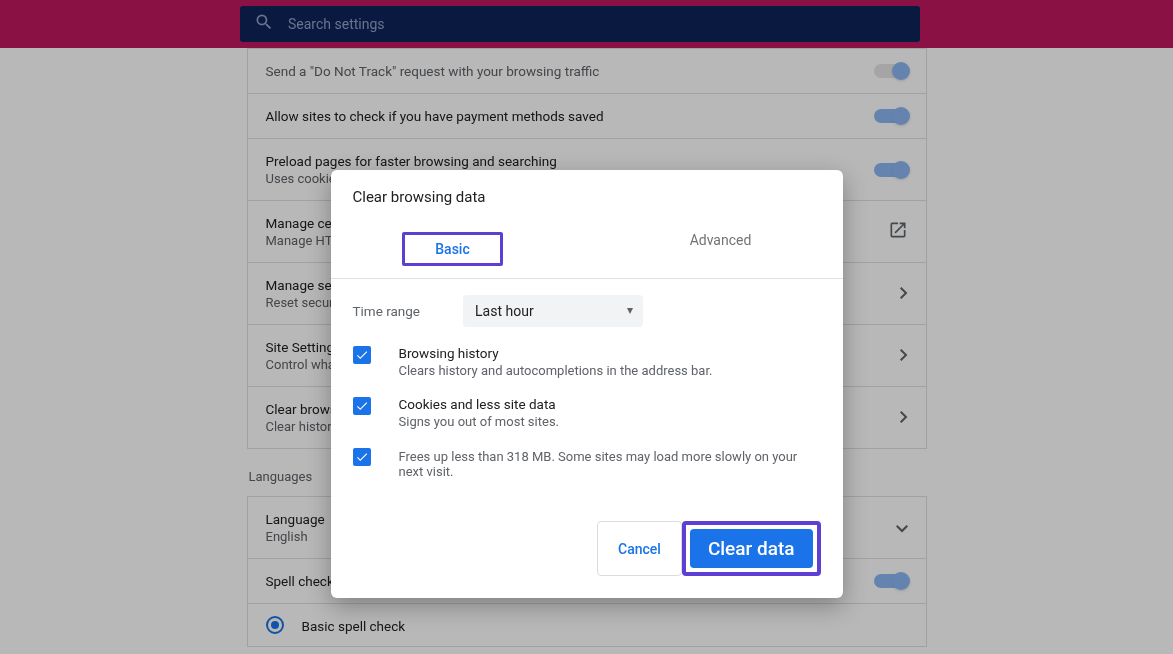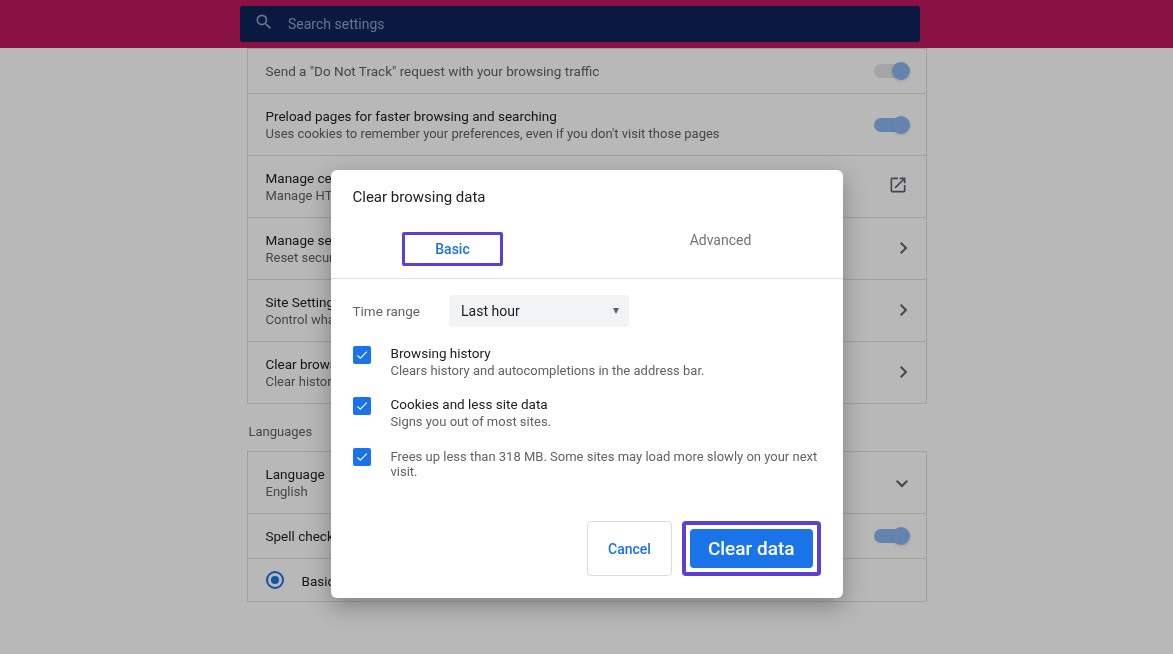--- a/index.html
+++ b/index.html
@@ -37,33 +37,33 @@
     .overlay { position: absolute; inset: 0; background: rgba(0,0,0,0.28); display: flex; justify-content: center; align-items: flex-start; }
     .dialog { width: 512px; background: #fff; border-radius: 6px; margin-top: 170px; box-shadow: 0 8px 24px rgba(0,0,0,0.3); }
     .dialog-title { font-size: 15px; color: #202124; padding: 18px 22px 14px; }
     .tabs { display: flex; border-bottom: 1px solid #e0e0e0; gap: 24px; }
     .tab { flex: 1; text-align: center; padding: 12px 0; font-size: 14px; cursor: pointer; }
     .tab-active-wrap { border: 3px solid #5d3fd3; border-radius: 2px; display: inline-block; padding: 6px 30px; }
     .tab-active { color: #1a73e8; font-weight: 500; }
     .tab-inactive { color: #737373; }
     
     .dialog-body { padding: 16px 22px 10px; }
-    .time-row { display: flex; align-items: center; margin-bottom: 18px; gap: 13px; }
+    .time-row { display: flex; align-items: center; margin-bottom: 18px; }
     .time-label { font-size: 13.5px; color: #5f6368; margin-right: 16px; }
     .select { background: #f1f3f4; border: none; border-radius: 4px; padding: 8px 34px 8px 12px; font-size: 14px; color: #202124; position: relative; min-width: 180px; appearance: none; }
-    .select-wrap { position: relative; display: inline-block; }
+    .select-wrap { position: relative; display: inline-block; margin-left: 27px; }
     .select-wrap::after { content: '▾'; position: absolute; right: 10px; top: 8px; color: #5f6368; font-size: 12px; pointer-events: none; }
     
-    .check-row { display: flex; align-items: flex-start; margin-bottom: 18px; }
+    .check-row { display: flex; align-items: flex-start; margin-bottom: 18px; gap: 8px; }
     .checkbox { width: 18px; height: 18px; background: #1a73e8; border-radius: 2px; display: flex; align-items: center; justify-content: center; flex-shrink: 0; margin-right: 20px; margin-top: 1px; }
     .checkbox svg { fill: #fff; width: 14px; height: 14px; }
     .check-text .t { font-size: 13.5px; color: #202124; }
     .check-text .s { font-size: 13px; color: #5f6368; margin-top: 2px; }
     
-    .dialog-footer { display: flex; justify-content: flex-end; gap: 10px; padding: 14px 22px 22px; }
+    .dialog-footer { display: flex; justify-content: flex-end; padding: 14px 22px 22px; }
     .btn-cancel { border: 1px solid #dadce0; background: #fff; color: #1a73e8; font-size: 14px; font-weight: 500; padding: 8px 20px; border-radius: 4px; cursor: pointer; }
     .btn-clear-wrap { border: 4px solid #5d3fd3; border-radius: 4px; padding: 4px; }
     .btn-clear { background: #1a73e8; color: #fff; border: none; font-size: 19px; font-weight: 500; padding: 8px 18px; border-radius: 4px; cursor: pointer; }
   </style>
 </head>
 <body>
 
 <div class="topbar">
   <div class="search-wrap">
     <span>
@@ -78,20 +78,26 @@
 <div class="content">
   <div class="settings-col">
     <div class="row" style="border-top:1px solid #e0e0e0;">
       <div class="row-text">
           <div class="row-dim">Send a "Do Not Track" request with your browsing traffic</div>
         </div>
       <div class="toggle" style="background:#ccc;"></div>
     </div>
     <div class="row">
       <div class="row-text">
+          <div class="row-title">Allow sites to check if you have payment methods saved</div>
+        </div>
+      <div class="toggle"></div>
+    </div>
+    <div class="row">
+      <div class="row-text">
         <div class="row-title">Preload pages for faster browsing and searching</div>
         <div class="row-sub">Uses cookies to remember your preferences, even if you don't visit those pages</div>
       </div>
       <div class="toggle"></div>
     </div>
     <div class="row">
       <div class="row-text">
         <div class="row-title">Manage certificates</div>
         <div class="row-sub">Manage HTTPS/SSL certificates and settings</div>
       </div>

